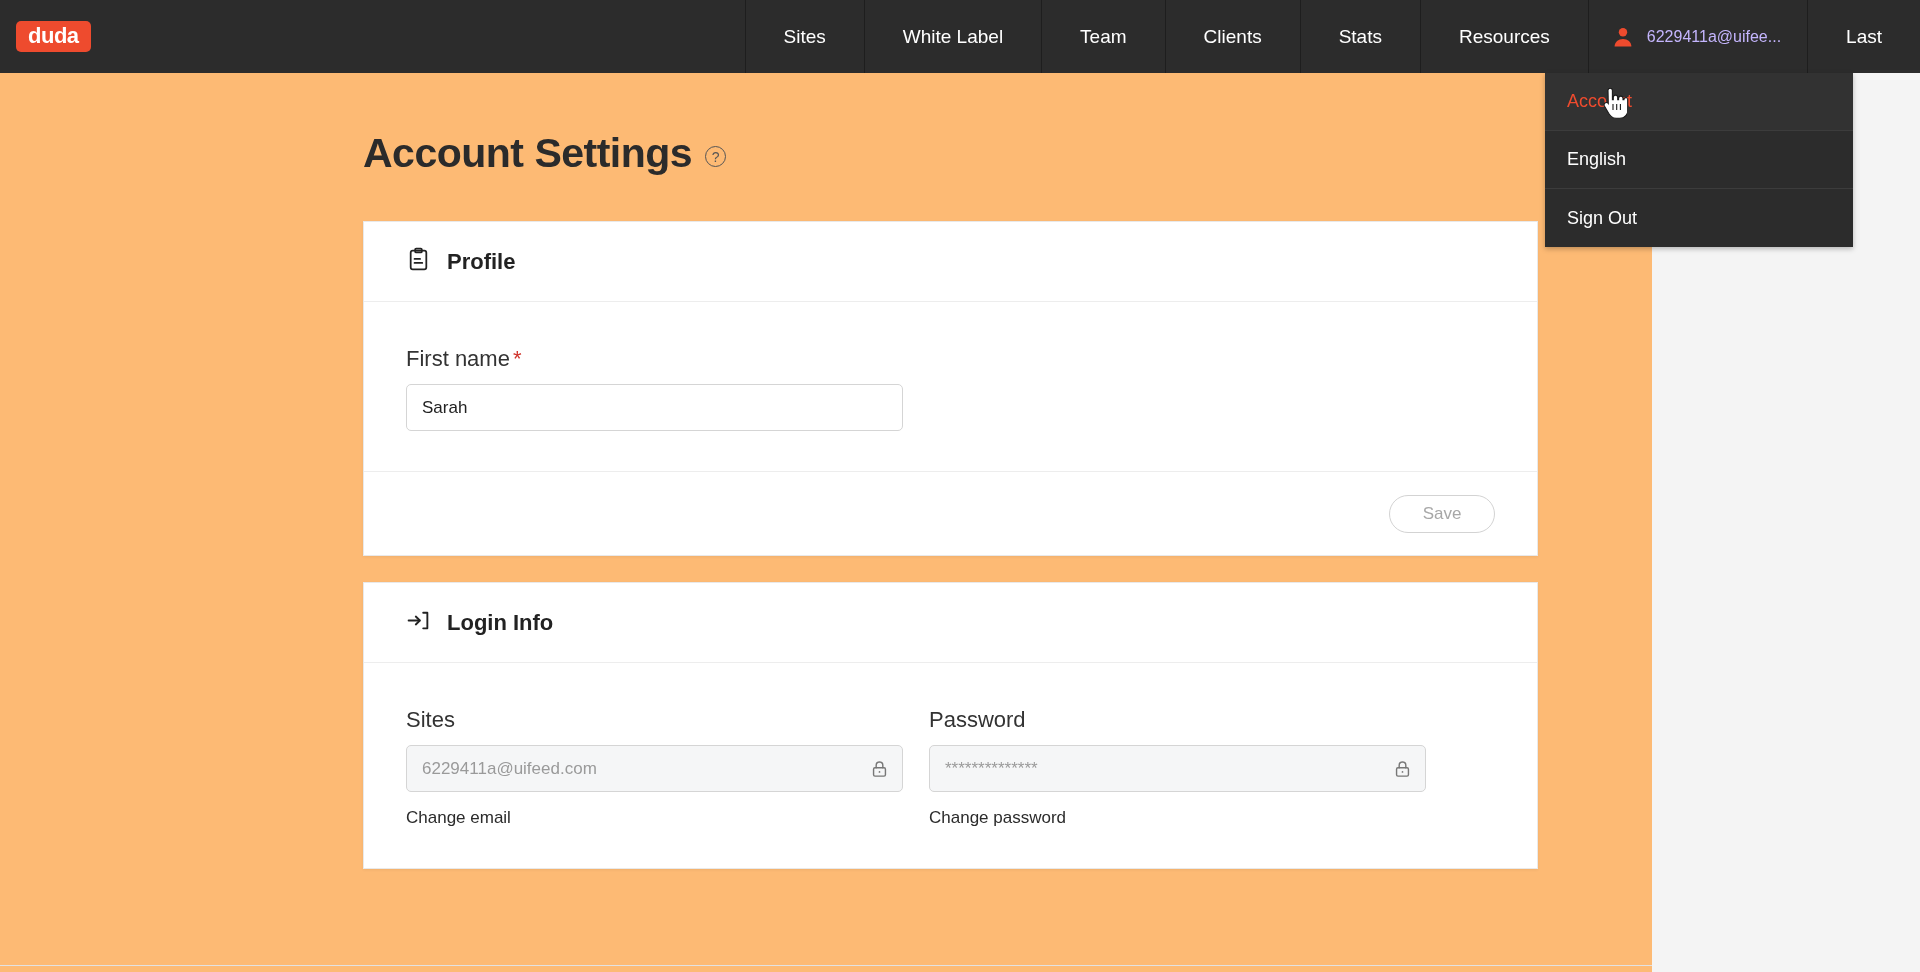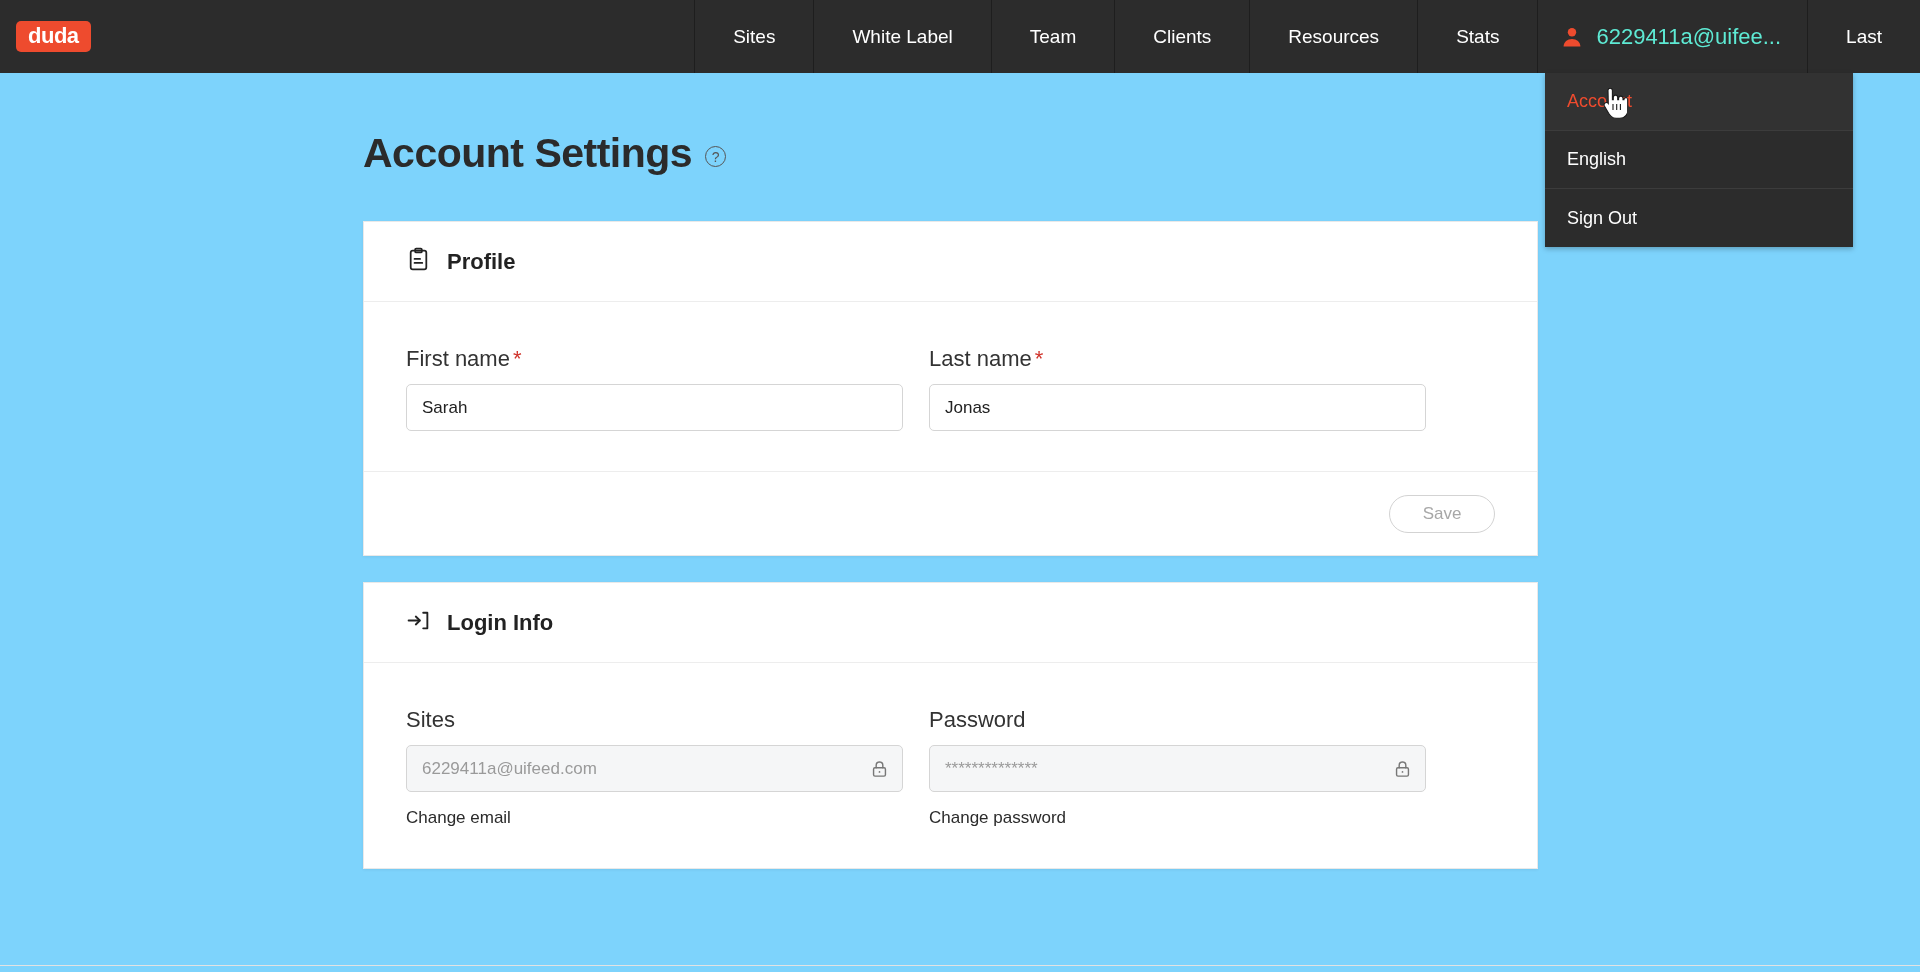--- a/index.html
+++ b/index.html
@@ -67,21 +67,21 @@
     white-space: nowrap;
     position: relative;
   }
   .nav-item:last-child { border-right: none; }
 
   .nav-item.account {
     color: #ee4b2e;
     padding: 0 26px 0 22px;
     gap: 12px;
   }
-  .nav-item.account .label { color: #5eead4; font-size: 22px; }
+  .nav-item.account .label { color: #c4b5fd; font-size: 16px; }
 
   .person-icon { display:flex; align-items:center; }
 
   
   .dropdown {
     position: absolute;
     top: 73px;
     left: 1545px;
     width: 308px;
     background: #2c2c2c;
@@ -107,23 +107,23 @@
     left: 1601px;
     top: 88px;
     z-index: 60;
     pointer-events: none;
   }
 
   
   .page {
     position: absolute;
     top: 73px; left: 0;
-    width: 1920px;
+    width: 1652px;
     height: 899px;
-    background: #7dd3fc;
+    background: #fdba74;
     overflow: hidden;
   }
 
   .content {
     position: absolute;
     left: 363px;
     top: 0;
     width: 1175px;
   }
 
@@ -280,25 +280,25 @@
 
     <div class="nav-item">
       <span>Team</span>
     </div>
 
     <div class="nav-item">
       <span>Clients</span>
     </div>
 
     <div class="nav-item">
+      <span>Stats</span>
+    </div>
+
+    <div class="nav-item">
       <span>Resources</span>
-    </div>
-
-    <div class="nav-item">
-      <span>Stats</span>
     </div>
 
     <div class="nav-item account">
       <span class="person-icon">
         <svg width="24" height="24" viewBox="0 0 24 24" aria-hidden="true">
           <circle cx="12" cy="7.2" r="4.2" fill="#ee4b2e"></circle>
           <path d="M3.6 21.5c0-4.6 3.8-7.6 8.4-7.6s8.4 3 8.4 7.6z" fill="#ee4b2e"></path>
         </svg>
       </span>
       <span class="label">6229411a@uifee...</span>
@@ -354,26 +354,20 @@
       <div class="card-body">
         <div class="fields-row">
 
           <div class="field">
             <label class="field-label">
               <span>First name</span><span class="req">*</span>
             </label>
             <input class="input" type="text" value="Sarah" style="">
           </div>
 
-          <div class="field">
-            <label class="field-label">
-              <span>Last name</span><span class="req">*</span>
-            </label>
-            <input class="input" type="text" value="Jonas" style="">
-          </div>
 
         </div>
       </div>
 
       <div class="card-footer">
         <button class="btn-save">Save</button>
       </div>
     </div>
 
     <div class="card">

